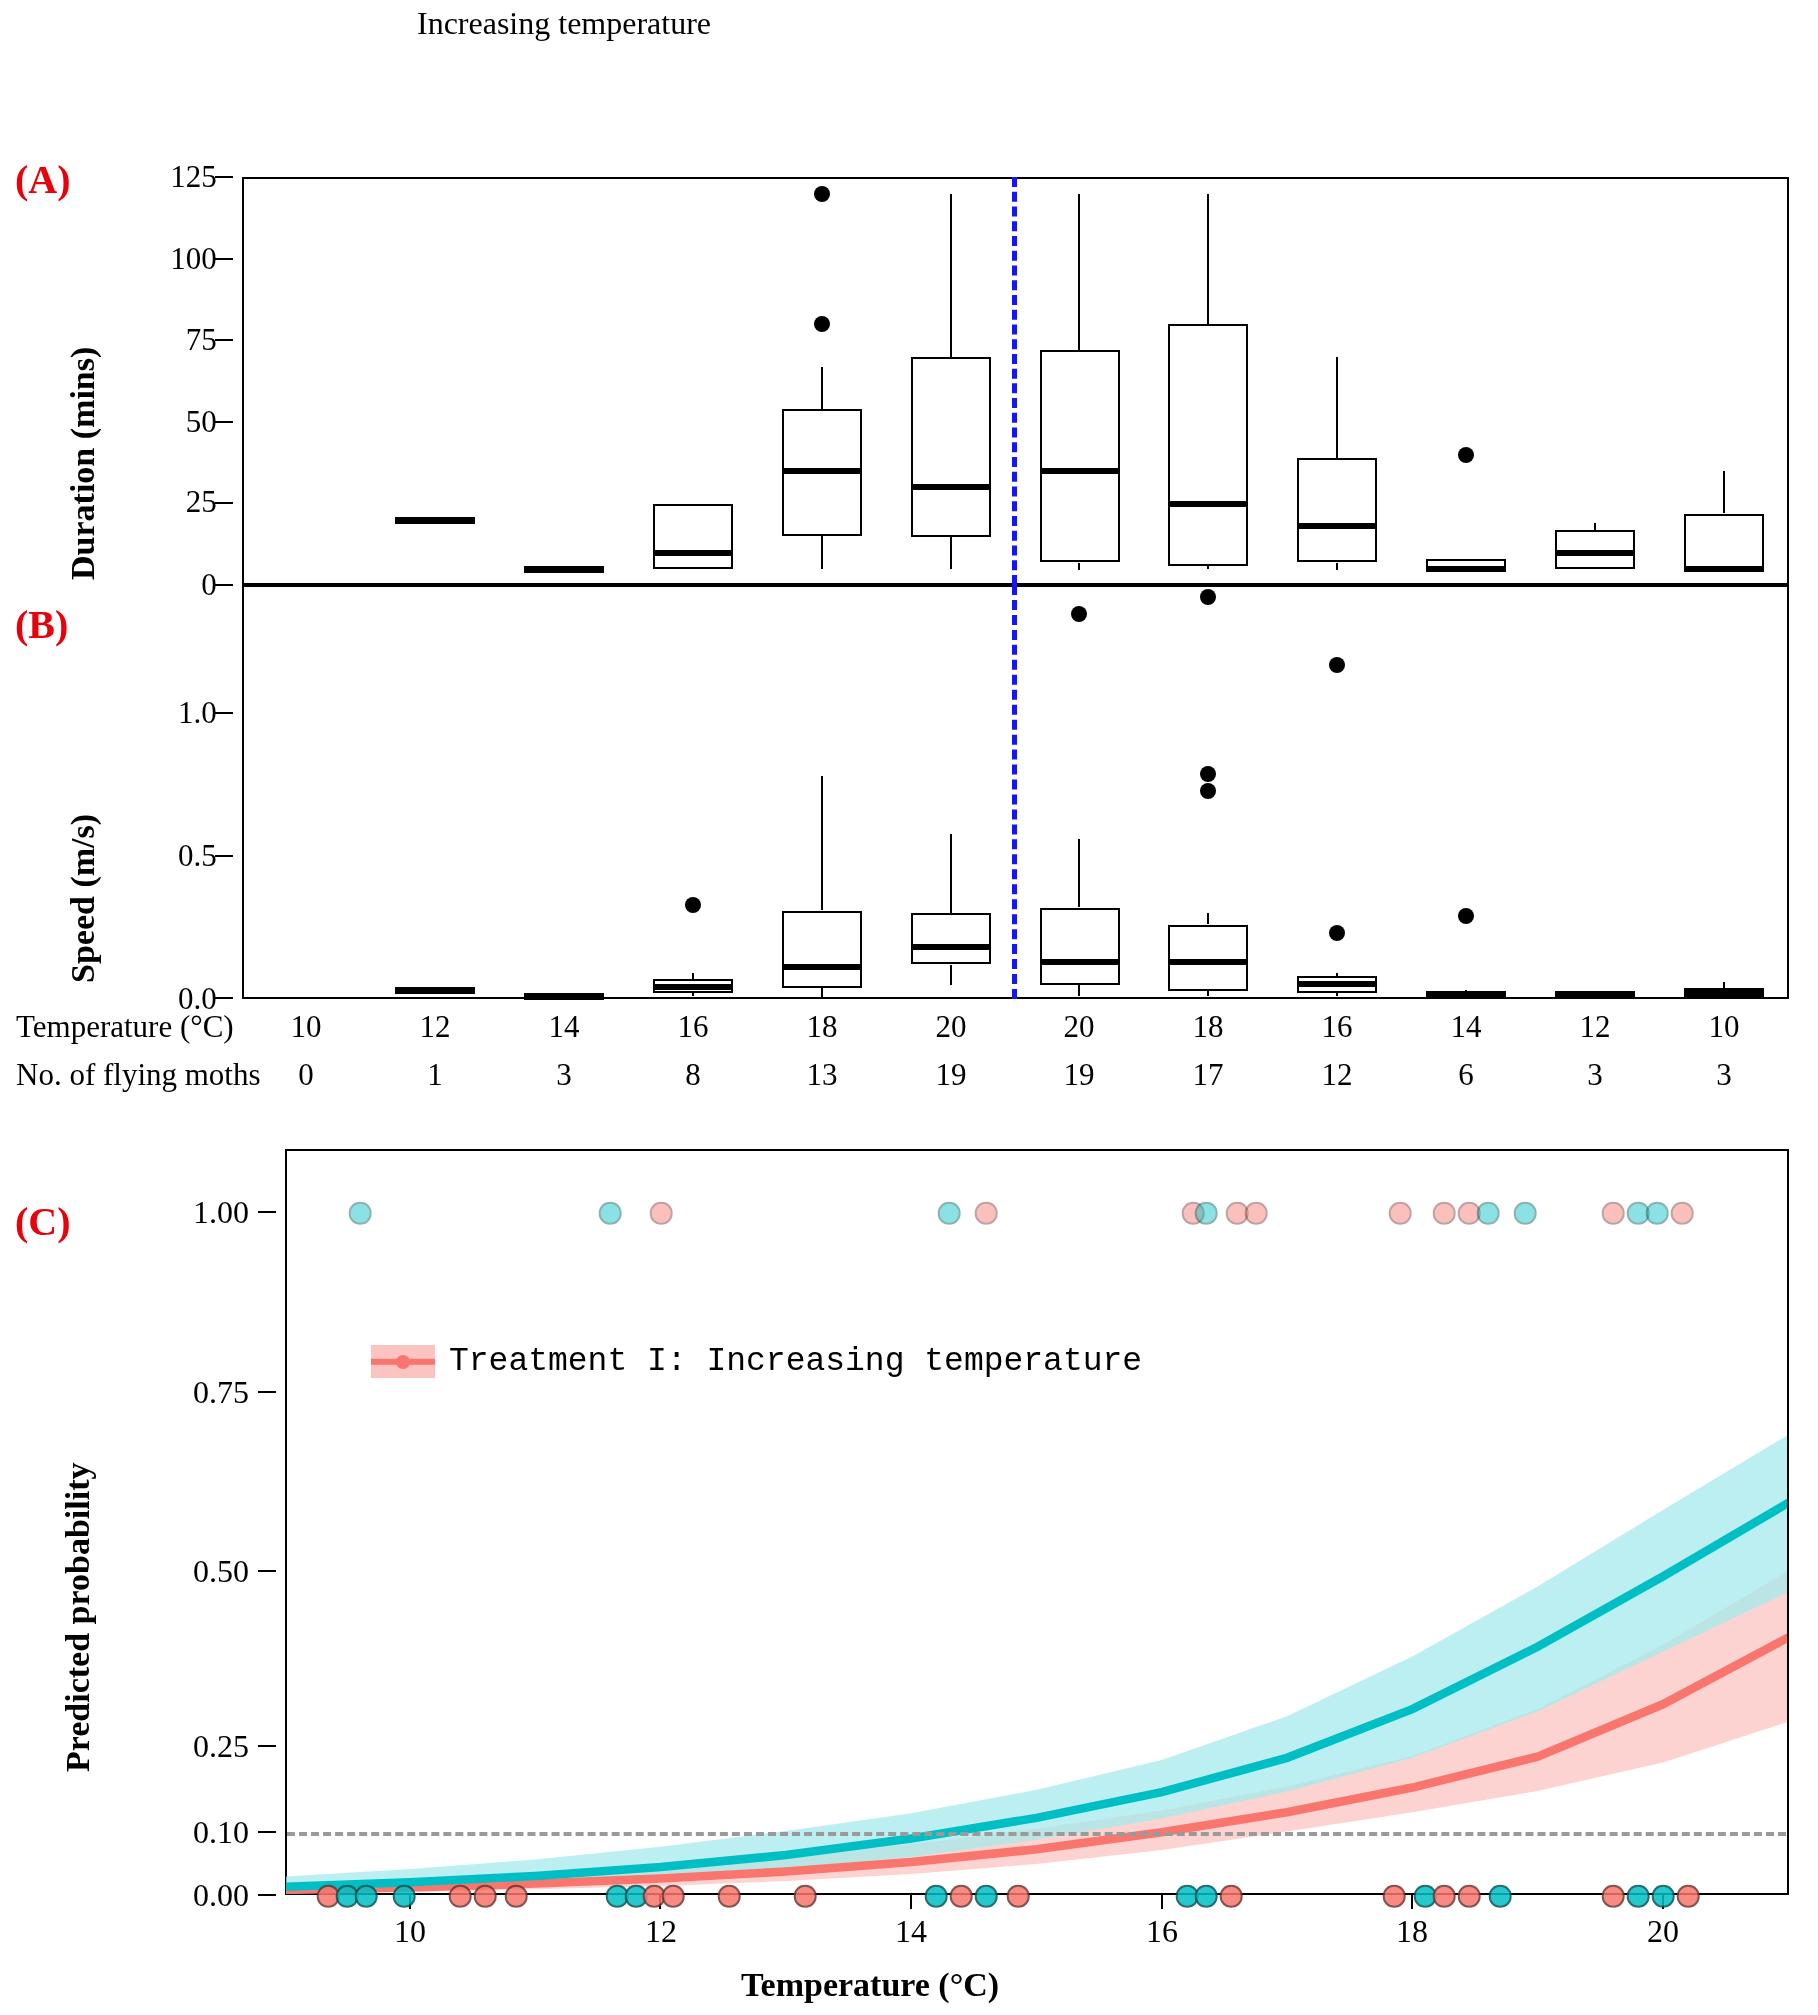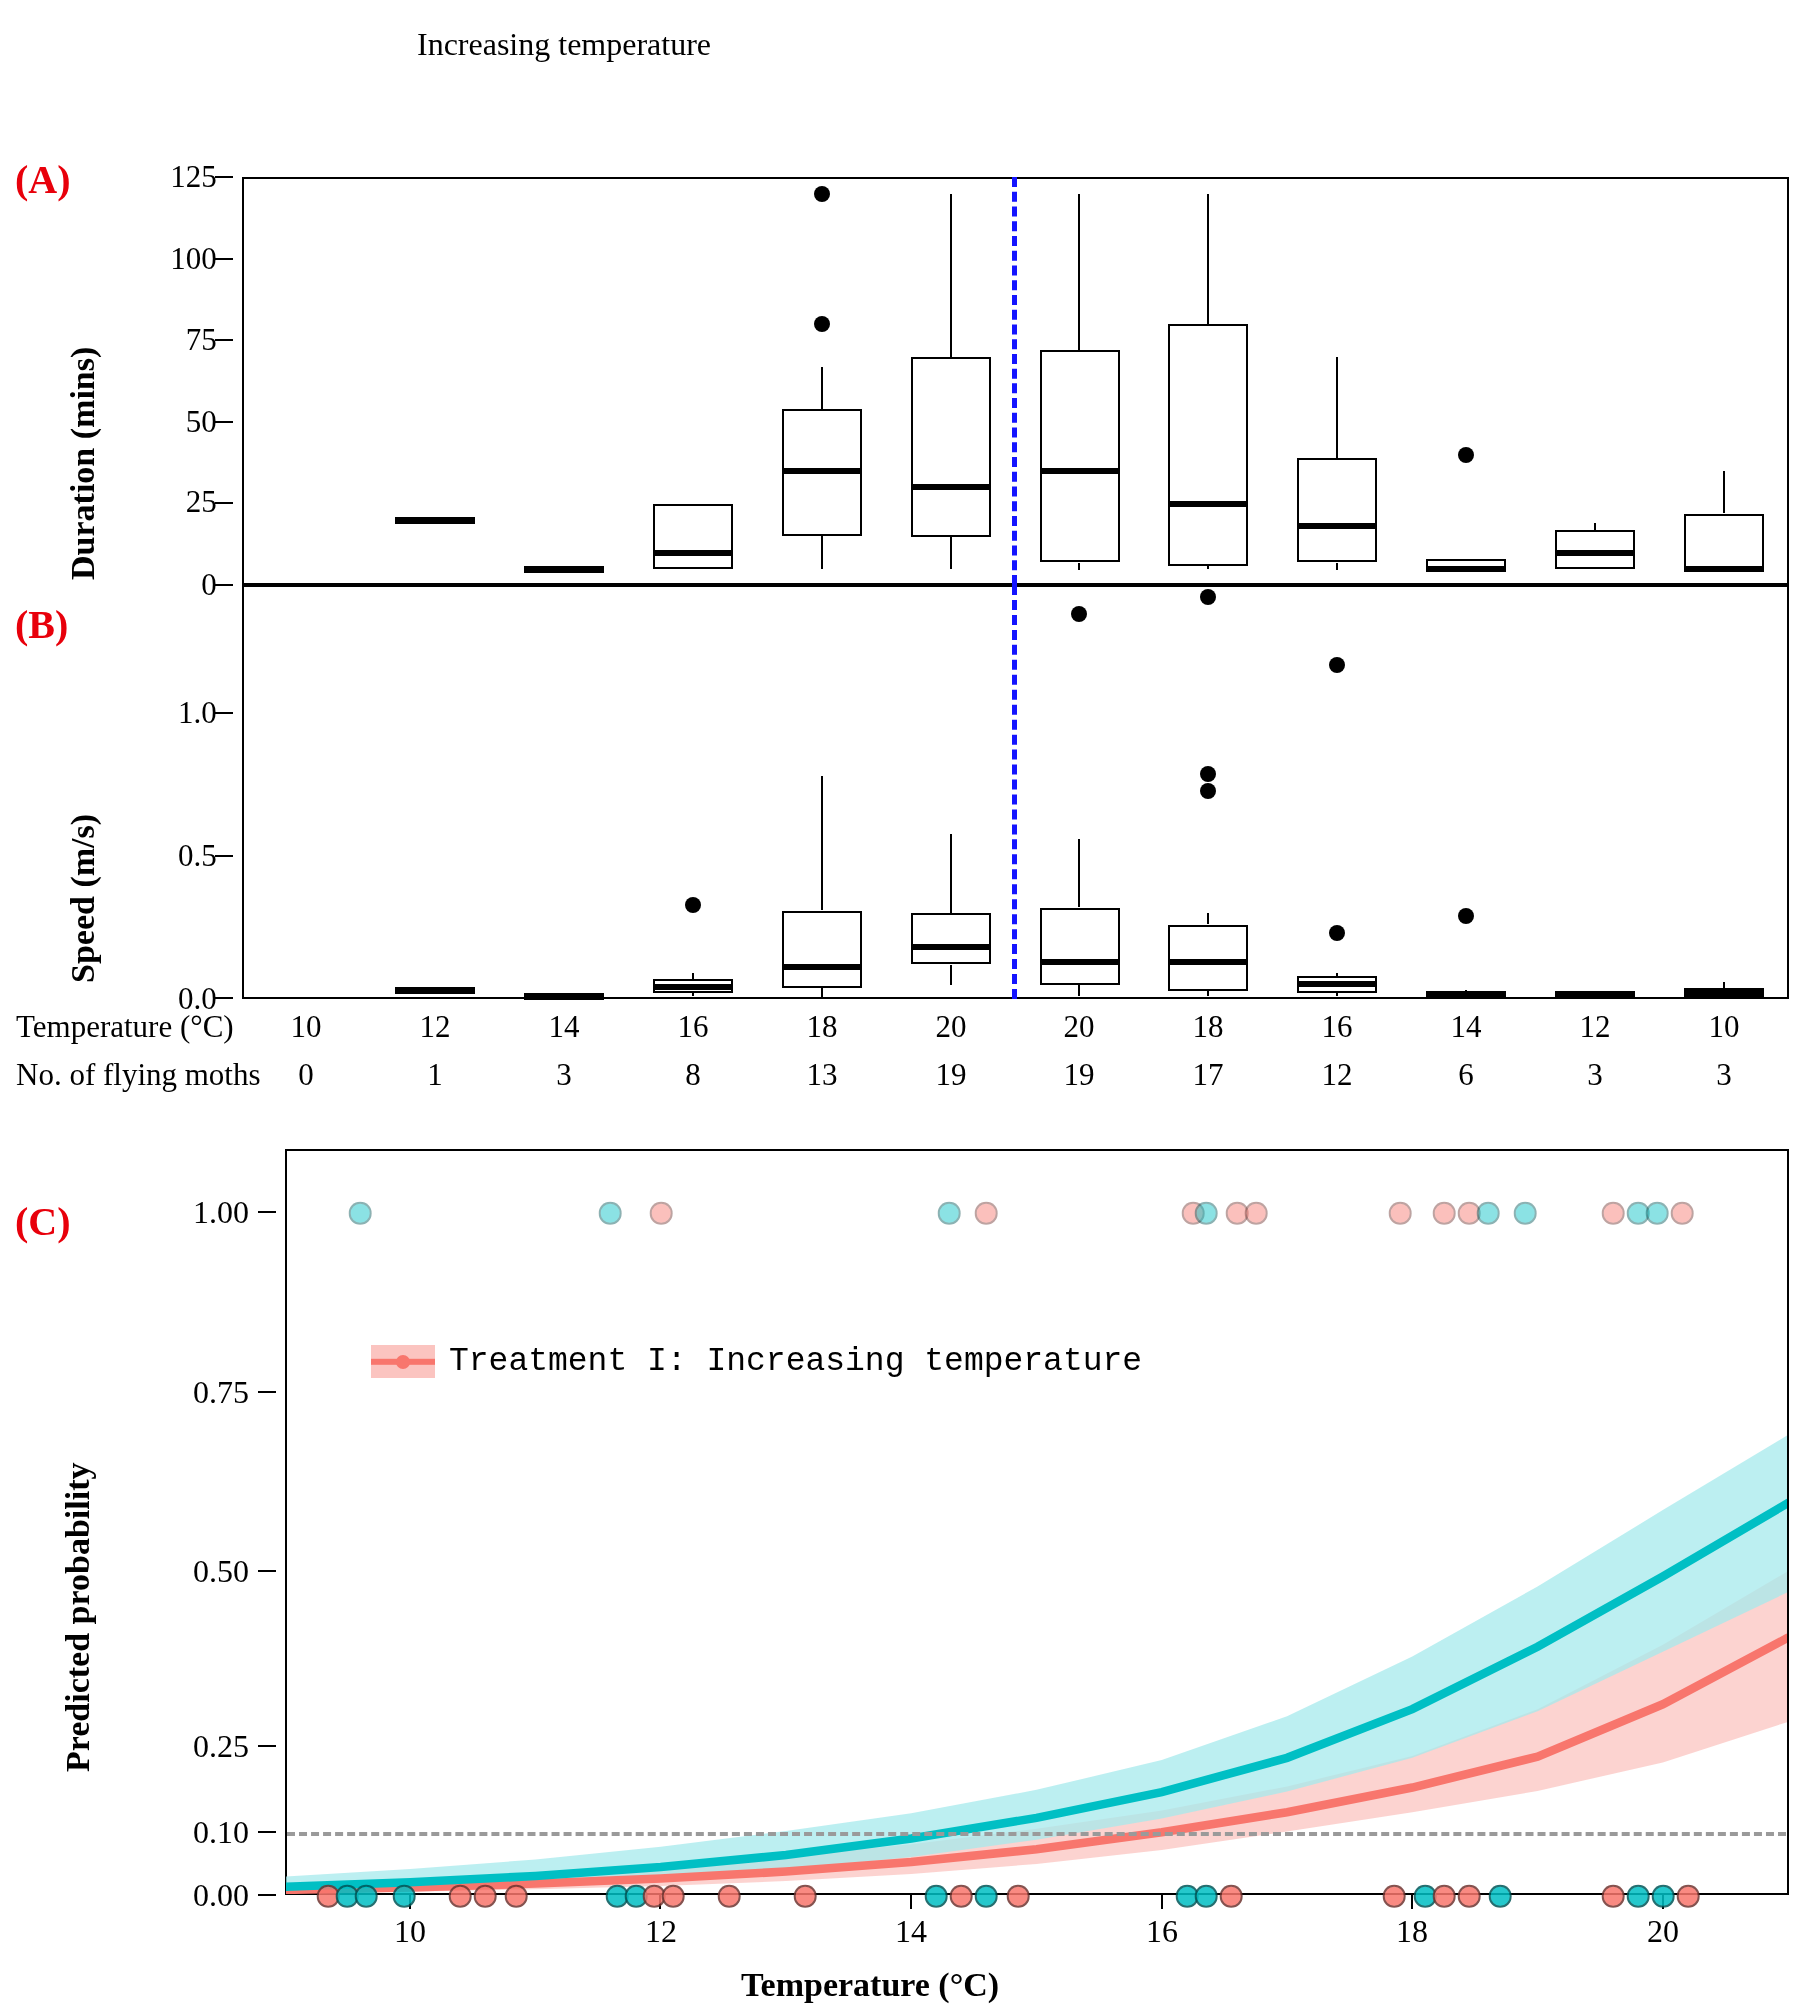--- a/index.html
+++ b/index.html
@@ -1,21 +1,21 @@
 <!DOCTYPE html>
 <html style="font-size:8.6px"><head>
 <meta charset="utf-8">
 <style>
   html,body{margin:0;padding:0;background:#ffffff;}
   body{width:1819px;height:2015px;font-family:"Liberation Serif",serif;color:#000;overflow:hidden;}
   .page{position:relative;width:1819px;height:2015px;}
 
   .hdr{position:absolute;text-align:center;font-family:"Liberation Serif",serif;line-height:1.18;}
   .hdr .t1{font-size:33px;font-weight:bold;}
-  .hdr .t2{font-size:32px;margin-top:21px;}
+  .hdr .t2{font-size:32px;}
   .hdr .t3{font-size:30px;}
 
   .panel-label{position:absolute;color:#e8000b;font-weight:bold;font-size:40px;font-family:"Liberation Serif",serif;}
 
   .axis-title{position:absolute;font-size:34px;font-weight:bold;font-family:"Liberation Serif",serif;}
   .axis-title.rot{transform-origin:left top;transform:rotate(-90deg);white-space:nowrap;}
 
   .plotbox{position:absolute;border:2.1px solid #000;background:#fff;box-sizing:border-box;}
 
   .ytick{position:absolute;right:0;font-size:31px;text-align:right;font-family:"Liberation Serif",serif;transform:translateY(-50%);white-space:nowrap;}

